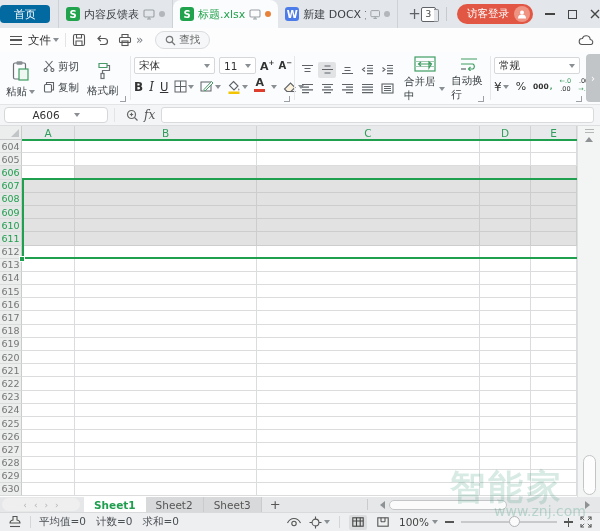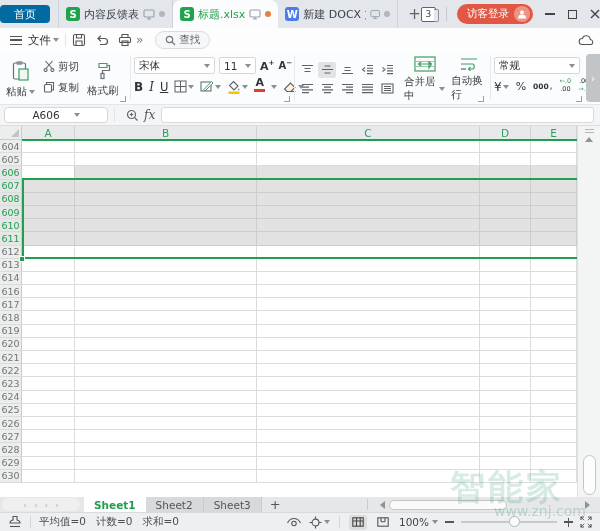--- a/index.html
+++ b/index.html
@@ -543,20 +543,28 @@
       <div class="grow">
         <div class="gutter">613</div>
         <div class="cell" style="width: 53px;"></div>
         <div class="cell" style="width: 182px;"></div>
         <div class="cell" style="width: 223px;"></div>
         <div class="cell" style="width: 51px;"></div>
         <div class="cell" style="width: 46px;"></div>
       </div>
       <div class="grow">
         <div class="gutter">614</div>
+        <div class="cell" style="width: 53px;"></div>
+        <div class="cell" style="width: 182px;"></div>
+        <div class="cell" style="width: 223px;"></div>
+        <div class="cell" style="width: 51px;"></div>
+        <div class="cell" style="width: 46px;"></div>
+      </div>
+      <div class="grow">
+        <div class="gutter">615</div>
         <div class="cell" style="width: 53px;"></div>
         <div class="cell" style="width: 182px;"></div>
         <div class="cell" style="width: 223px;"></div>
         <div class="cell" style="width: 51px;"></div>
         <div class="cell" style="width: 46px;"></div>
       </div>
       <div class="grow">
         <div class="gutter">616</div>
         <div class="cell" style="width: 53px;"></div>
         <div class="cell" style="width: 182px;"></div>

